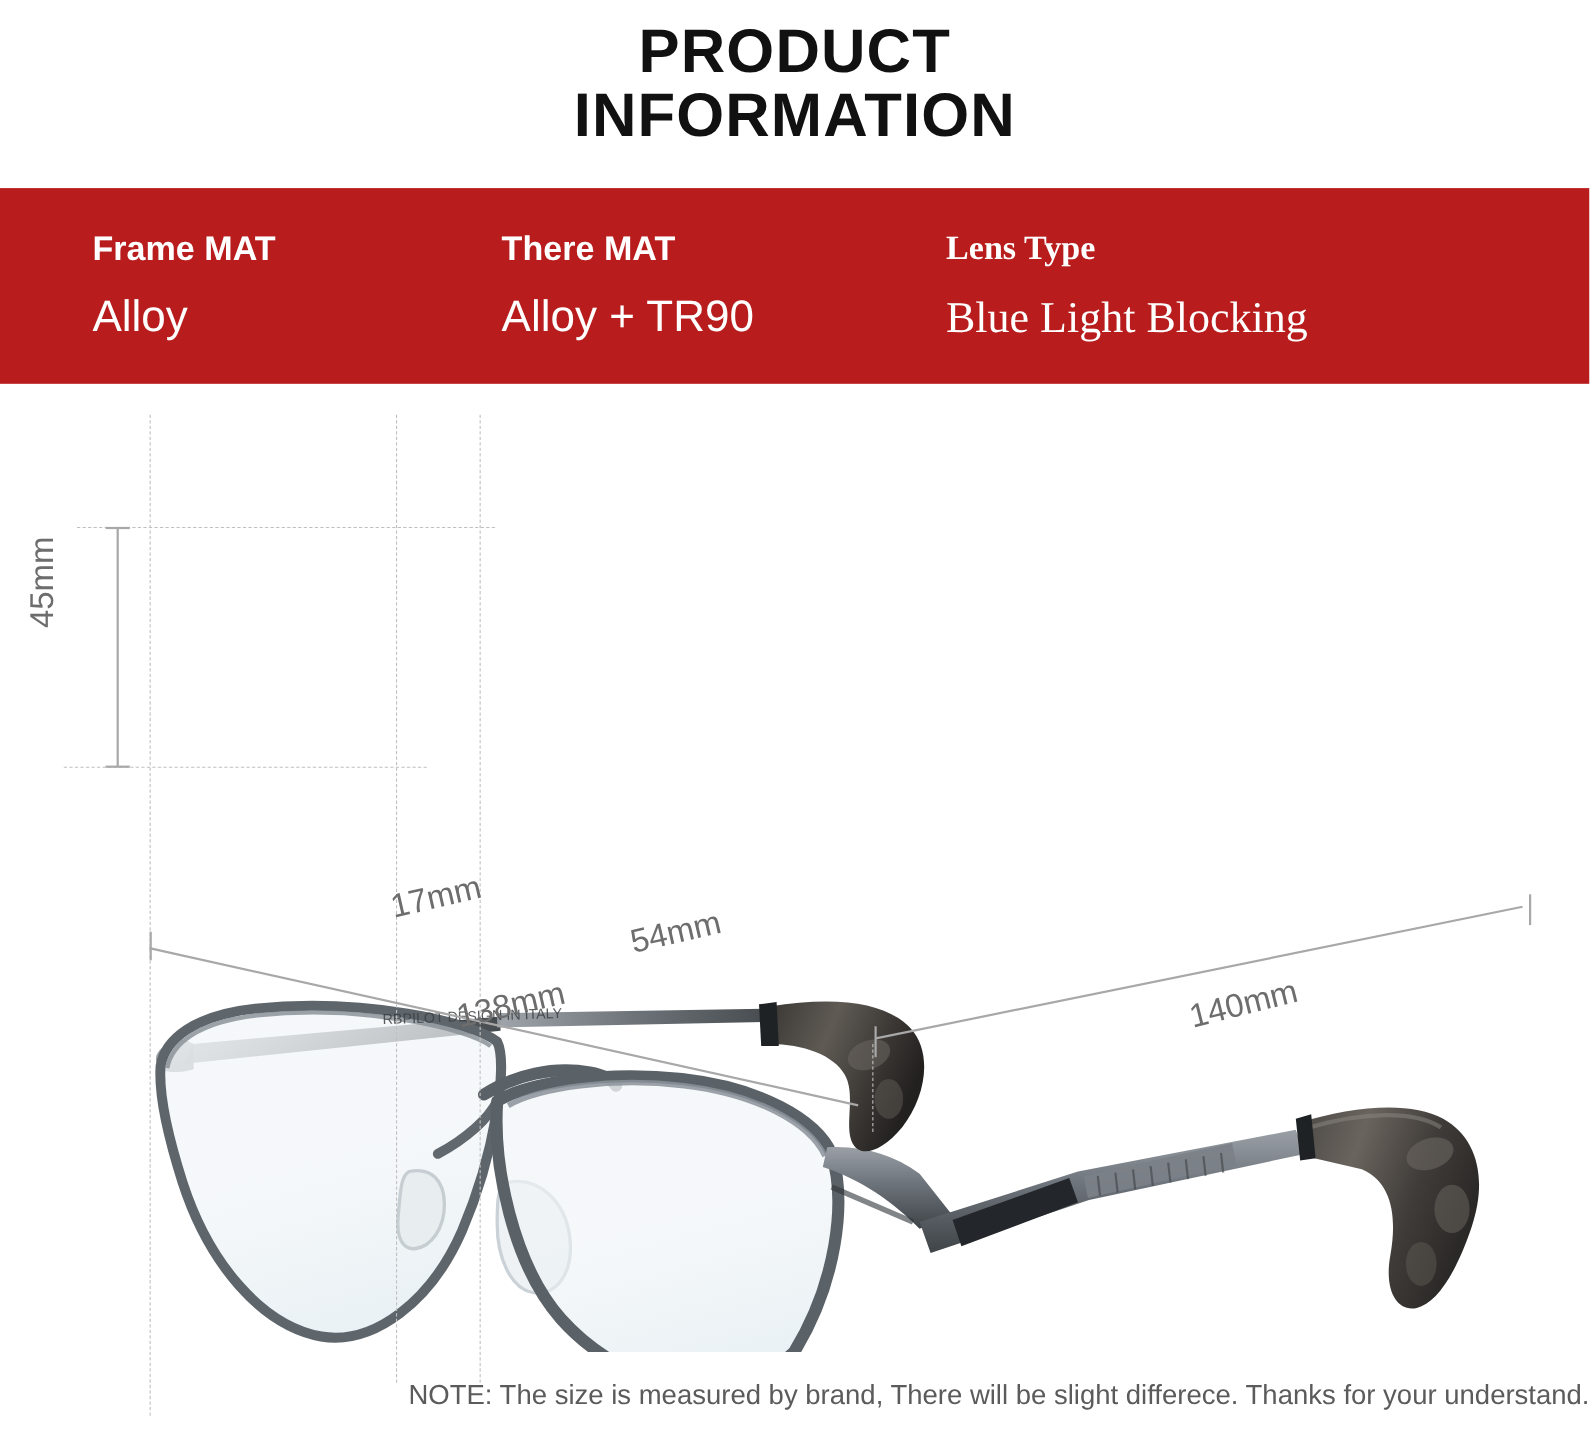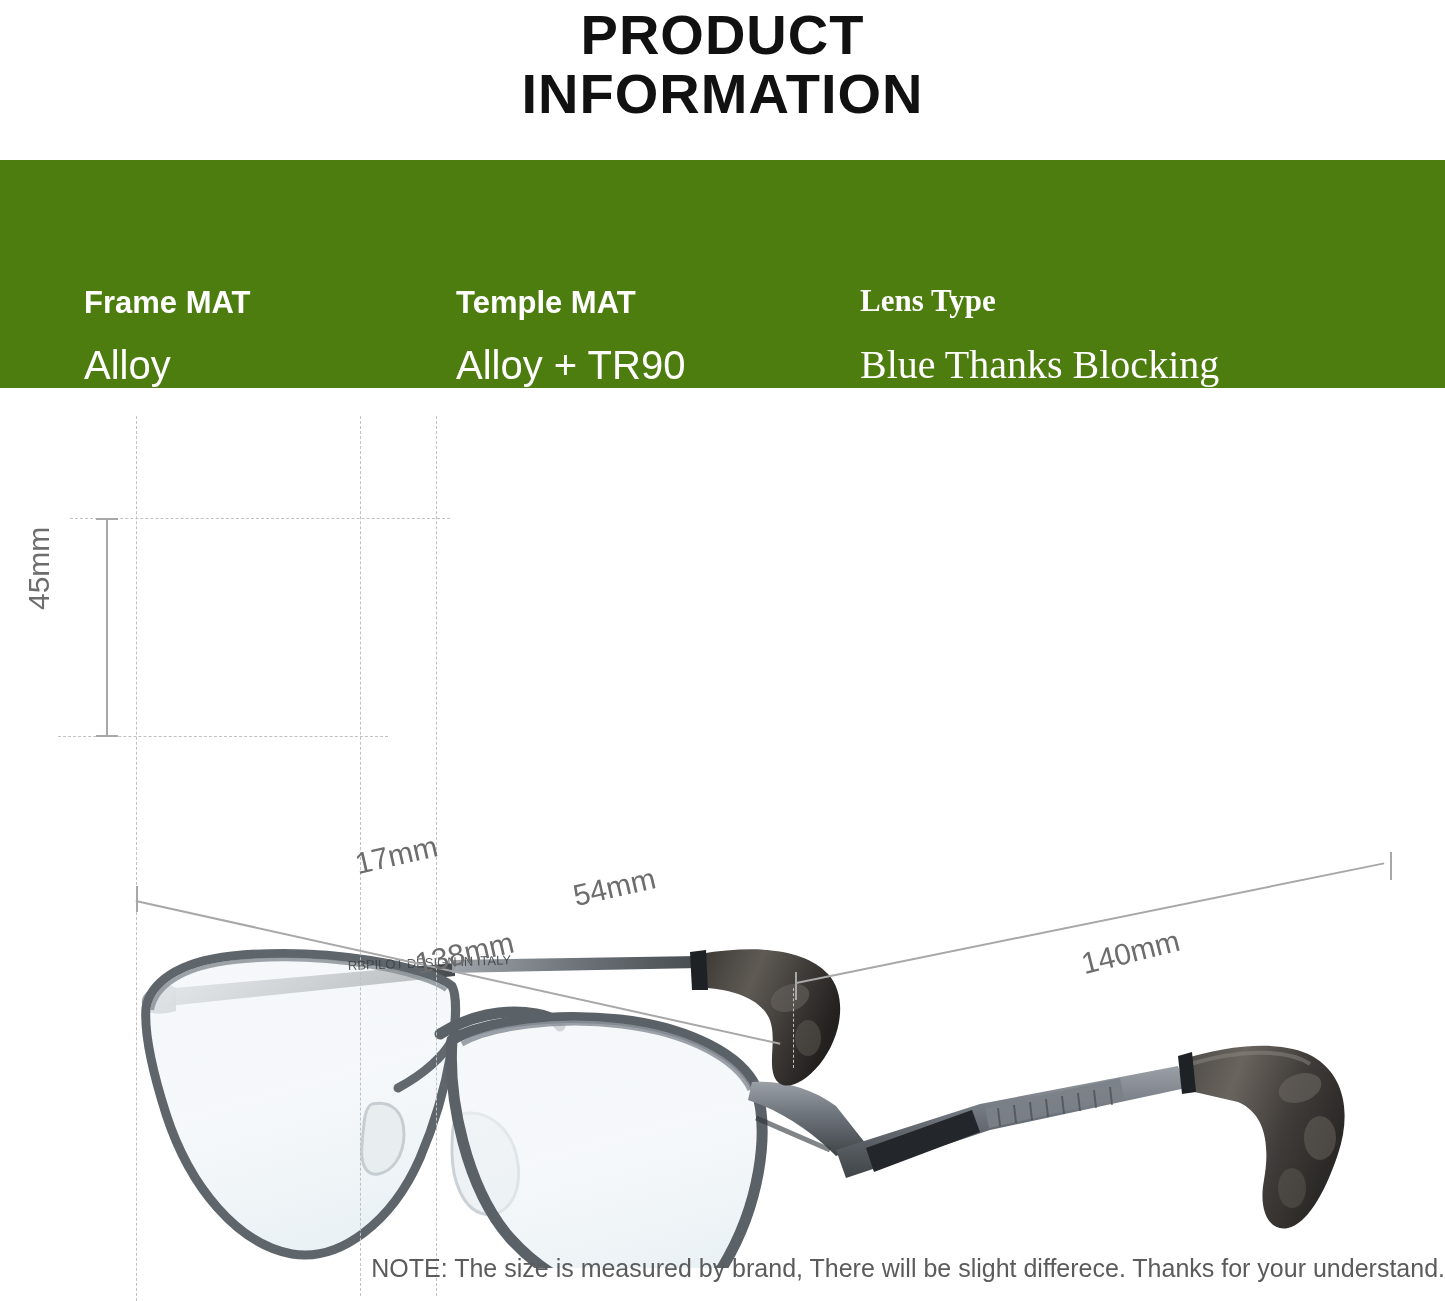--- a/index.html
+++ b/index.html
@@ -11,38 +11,38 @@
     width: 1445px;
     height: 1301px;
     font-family: "Liberation Sans", sans-serif;
     color: #111111;
     position: relative;
     overflow: hidden;
   }
 
   
   .title-block {
-    padding-top: 6px;
+    padding-top: 17px;
     text-align: center;
   }
   .title-line {
     font-size: 56px;
     font-weight: bold;
     letter-spacing: 1px;
     line-height: 1.05;
     color: #111111;
   }
 
   
   .spec-bar {
     margin-top: 36px;
-    background: #4d7c0f;
-    height: 228px;
+    background: #b91c1c;
+    height: 178px;
     display: flex;
-    align-items: flex-end;
+    align-items: center;
     color: #ffffff;
   }
   .spec-cell {
     display: flex;
     flex-direction: column;
     justify-content: center;
     align-items: flex-start;
     padding-left: 14px;
   }
   .spec-cell .spec-label {
@@ -117,26 +117,26 @@
   <div class="title-line">PRODUCT</div>
   <div class="title-line">INFORMATION</div>
 </div>
 
 <div class="spec-bar">
   <div class="spec-cell cell-0">
     <div class="spec-label">Frame MAT</div>
     <div class="spec-value">Alloy</div>
   </div>
   <div class="spec-cell cell-1">
-    <div class="spec-label">Temple MAT</div>
+    <div class="spec-label">There MAT</div>
     <div class="spec-value">Alloy + TR90</div>
   </div>
   <div class="spec-cell cell-2">
     <div class="spec-label">Lens Type</div>
-    <div class="spec-value">Blue Thanks Blocking</div>
+    <div class="spec-value">Blue Light Blocking</div>
   </div>
 </div>
 
 <div class="illustration">
 
   <svg class="glasses" viewBox="0 0 1445 880" xmlns="http://www.w3.org/2000/svg">
     <defs>
       <linearGradient id="metalH" x1="0" y1="0" x2="0" y2="1">
         <stop offset="0%" stop-color="#9aa0a6"></stop>
         <stop offset="45%" stop-color="#6d737a"></stop>

